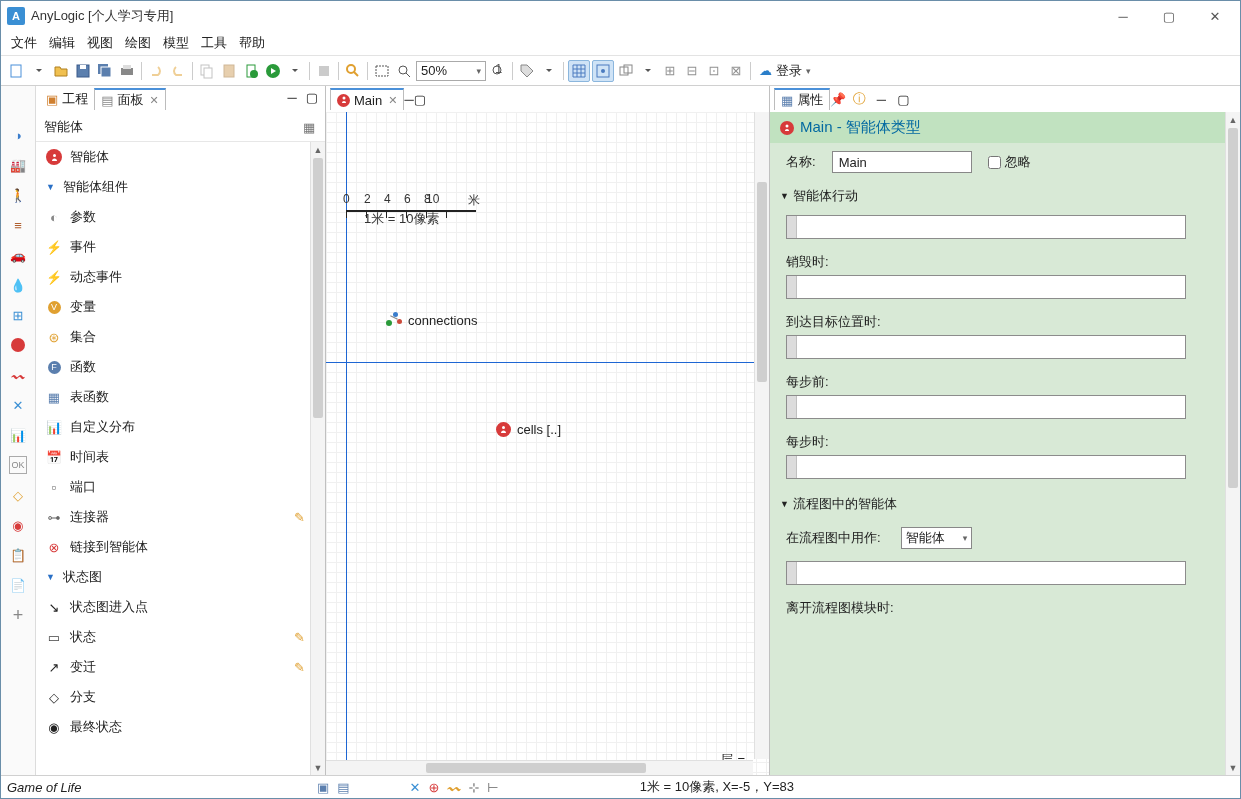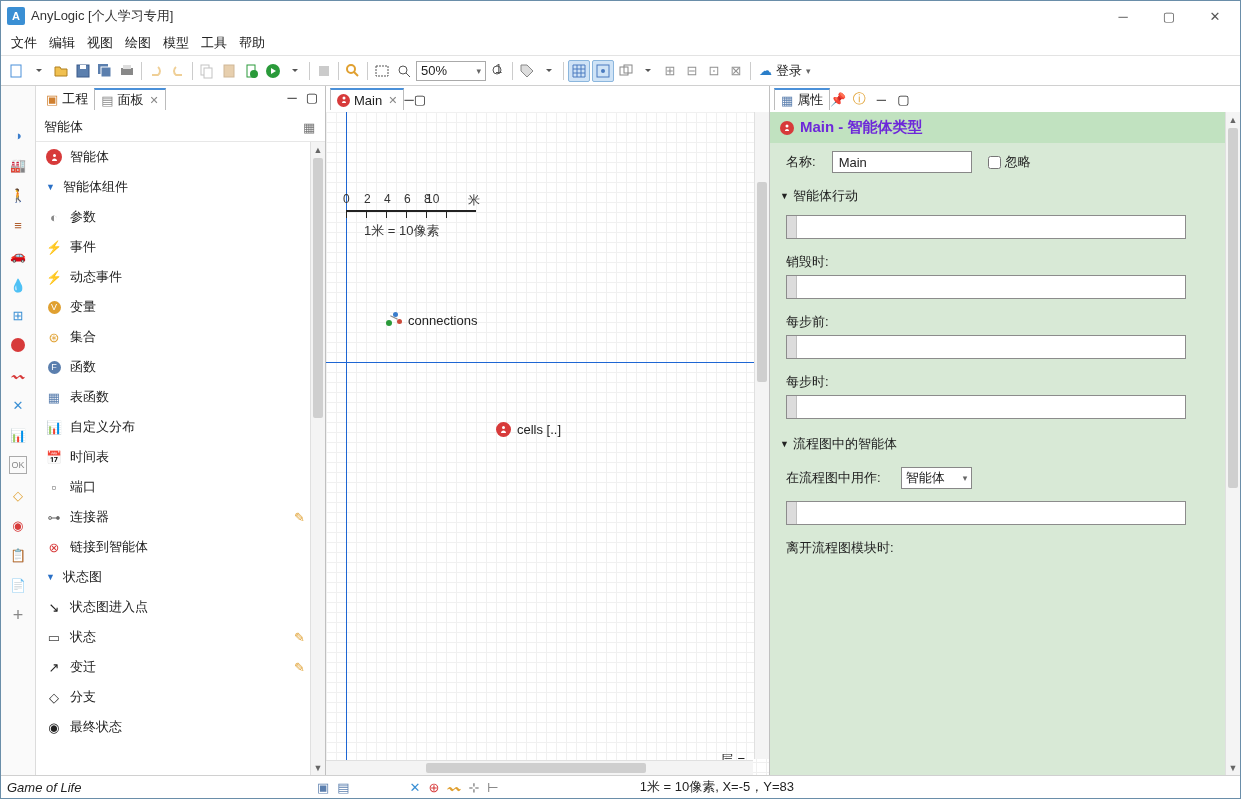--- a/index.html
+++ b/index.html
@@ -48,39 +48,39 @@
 .canvas-bg{position:absolute;inset:0;background:#fff;background-image:linear-gradient(to right,#f0f0f0 1px,transparent 1px),linear-gradient(to bottom,#f0f0f0 1px,transparent 1px);background-size:10px 10px;}
 .canvas-axis-v{position:absolute;left:20px;top:0;bottom:0;width:1px;background:#1e66d3;}
 .canvas-axis-h{position:absolute;left:0;right:0;top:250px;height:1px;background:#1e66d3;}
 .arrow-r{position:absolute;right:4px;top:247px;color:#1e66d3;font-size:11px;}
 .arrow-d{position:absolute;left:16px;bottom:4px;color:#1e66d3;font-size:11px;}
 .ruler{position:absolute;left:20px;top:80px;}
 .ruler .tickrow{height:18px;position:relative;width:140px;}
 .ruler .tickrow .t{position:absolute;font-size:12px;color:#333;}
 .ruler .bar{position:absolute;left:0;top:18px;height:4px;width:130px;border-top:2px solid #222;}
 .ruler .bar .tk{position:absolute;top:-2px;width:1px;height:8px;background:#222;}
-.ruler .label{font-size:13px;color:#333;margin-top:12px;margin-left:18px;}
+.ruler .label{font-size:13px;color:#333;margin-top:0;margin-left:18px;}
 .canvas-obj{position:absolute;font-size:13px;color:#333;display:flex;align-items:center;gap:6px;}
 .conn-ico{display:inline-block;width:16px;height:16px;position:relative;}
 .conn-ico .d1{position:absolute;width:5px;height:5px;border-radius:50%;background:#3a7dcc;left:7px;top:0;}
 .conn-ico .d2{position:absolute;width:5px;height:5px;border-radius:50%;background:#cc4a3a;left:11px;top:7px;}
 .conn-ico .d3{position:absolute;width:6px;height:6px;border-radius:50%;background:#2a9a3a;left:0;top:8px;}
 .conn-ico .ln{position:absolute;left:4px;top:5px;width:8px;height:1px;background:#888;transform:rotate(25deg);}
 .agent-ico{width:15px;height:15px;border-radius:50%;background:#d73a3a;display:inline-flex;align-items:center;justify-content:center;}
 .agent-ico svg{display:block;}
 .layers-lbl{position:absolute;right:24px;bottom:6px;color:#555;display:flex;align-items:center;gap:4px;font-size:13px;}
 .canvas-vsb{position:absolute;right:0;top:0;width:15px;bottom:16px;background:#f4f4f4;border-left:1px solid #e0e0e0;}
 .canvas-vsb .thumb{position:absolute;left:2px;right:2px;top:70px;height:200px;background:#cfcfcf;border-radius:2px;}
 .canvas-hsb{position:absolute;left:0;right:16px;bottom:0;height:15px;background:#f4f4f4;border-top:1px solid #e0e0e0;}
 .canvas-hsb .thumb{position:absolute;top:2px;bottom:2px;left:100px;width:220px;background:#cfcfcf;border-radius:2px;}
 .right-panel{width:470px;display:flex;flex-direction:column;}
 .prop-body{flex:1;background:#d8e9d6;position:relative;overflow:hidden;}
 .prop-title{background:#c1e2c0;padding:6px 10px;display:flex;align-items:center;gap:6px;}
 .prop-title .aic{width:14px;height:14px;border-radius:50%;background:#d73a3a;display:inline-flex;align-items:center;justify-content:center;}
-.prop-title .ttl{color:#6d28d9;font-weight:bold;font-size:15px;}
+.prop-title .ttl{color:#0369a1;font-weight:normal;font-size:15px;}
 .prop-row{padding:8px 16px;display:flex;align-items:center;gap:16px;}
 .prop-row input[type=text]{width:140px;height:22px;border:1px solid #888;padding:0 6px;background:#fff;}
 .prop-row label{display:flex;align-items:center;gap:4px;}
 .prop-section{color:#2a70c6;padding:6px 10px;display:flex;align-items:center;gap:4px;font-size:13px;}
 .prop-section .tri{font-size:9px;}
 .prop-field{padding:4px 16px 10px;}
 .prop-field .lbl{margin-bottom:4px;}
 .prop-field .txt{width:400px;height:24px;background:#fff;border:1px solid #8c8c8c;display:flex;}
 .prop-field .txt .handle{width:10px;background:#dcdcdc;border-right:1px solid #c0c0c0;}
 .prop-combo{height:22px;border:1px solid #888;background:#fff;display:inline-flex;align-items:center;padding:0 4px;gap:18px;}
@@ -533,20 +533,26 @@
             <div class="handle"></div>
           </div>
         </div>
       <div class="prop-field">
           <div class="lbl">销毁时:</div>
           <div class="txt">
             <div class="handle"></div>
           </div>
         </div>
       <div class="prop-field">
+          <div class="lbl">到达目标位置时:</div>
+          <div class="txt">
+            <div class="handle"></div>
+          </div>
+        </div>
+      <div class="prop-field">
           <div class="lbl">每步前:</div>
           <div class="txt">
             <div class="handle"></div>
           </div>
         </div>
       <div class="prop-field">
           <div class="lbl">每步时:</div>
           <div class="txt">
             <div class="handle"></div>
           </div>

